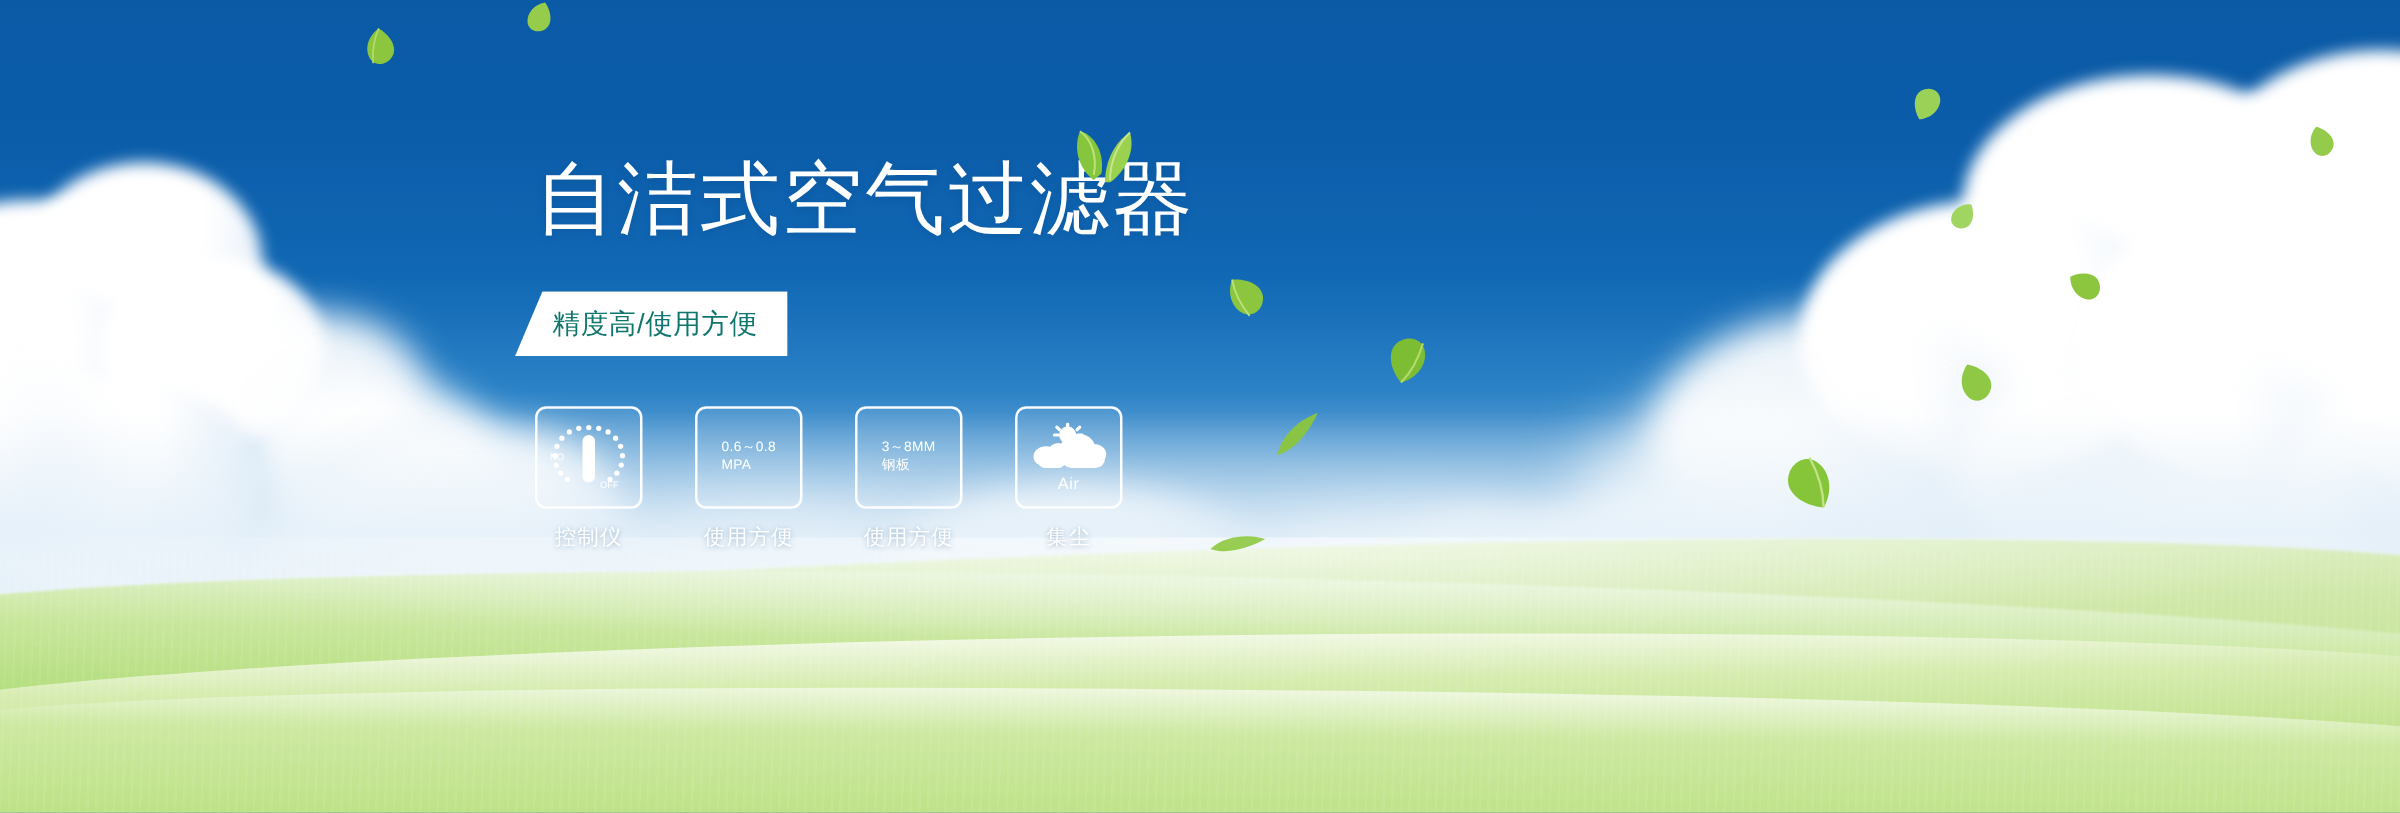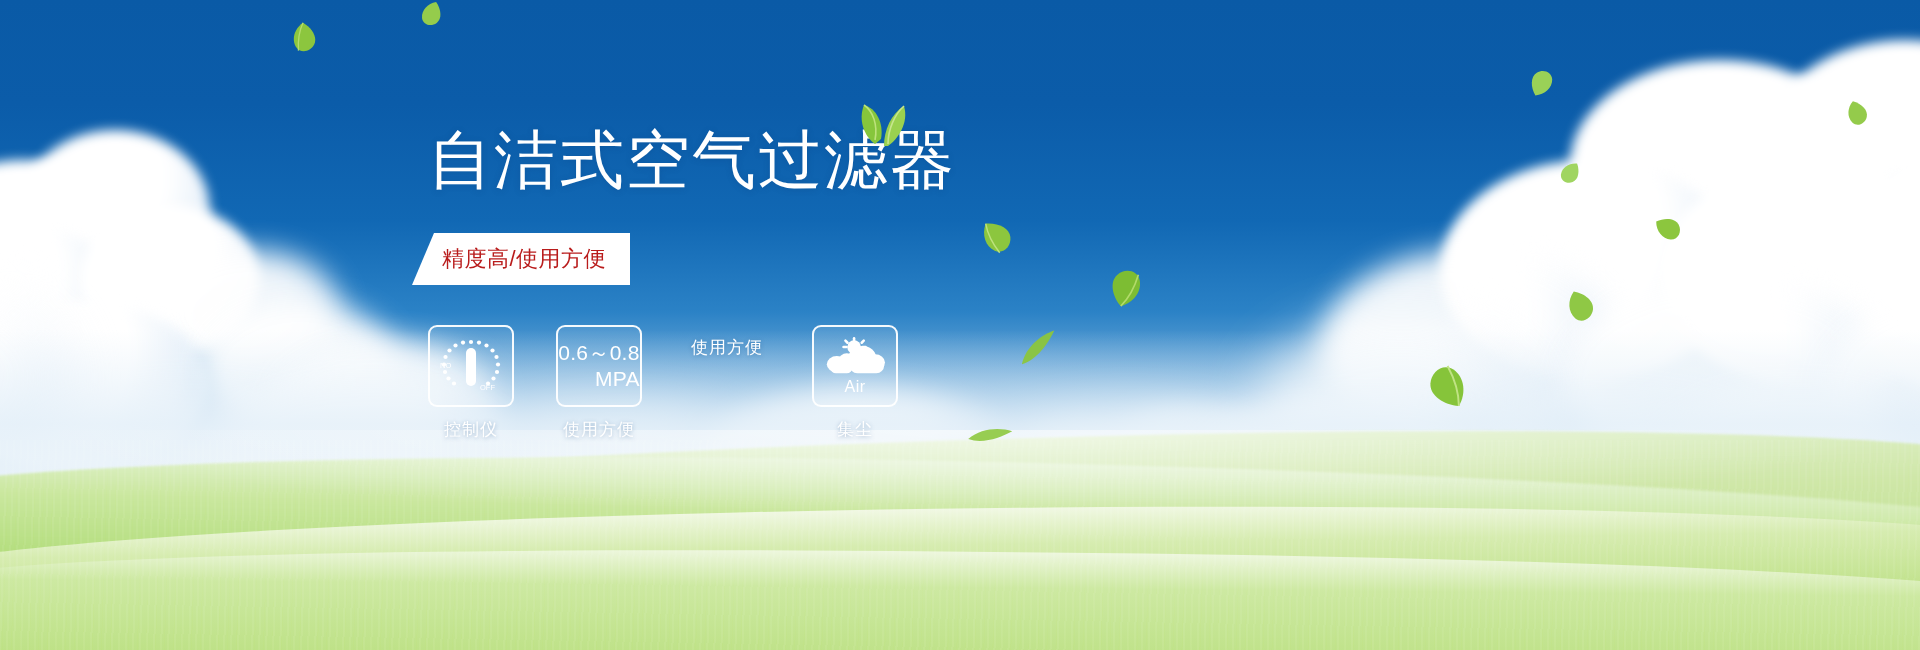--- a/index.html
+++ b/index.html
@@ -125,21 +125,21 @@
   }
   #tab-left {
     background:#0a3d86;
     color:#ffffff;
     padding:0 22px 0 18px;
     position:relative; z-index:2;
     min-width:172px;
   }
   #tab-right {
     background:#ffffff;
-    color:#b91c1c;
+    color:#0f766e;
     padding:0 24px 0 30px;
     margin-left:-16px;
     clip-path:polygon(22px 0, 100% 0, 100% 100%, 0 100%);
     position:relative; z-index:1;
     min-width:190px;
   }
 
   
   #features {
     position:absolute; left:428px; top:325px;
@@ -151,37 +151,37 @@
     border:2px solid rgba(255,255,255,.95);
     border-radius:9px;
     background:rgba(255,255,255,.10);
     display:flex; flex-direction:column;
     align-items:center; justify-content:center;
     color:#ffffff;
     position:relative;
     overflow:hidden;
   }
   .feat-text {
-    font-size:21px; line-height:1.25; text-align:right;
+    font-size:11px; line-height:1.25; text-align:left;
     color:#ffffff; letter-spacing:.3px; font-weight:400;
   }
   .feat-label {
     margin-top:11px;
     font-size:17px; color:#ffffff; letter-spacing:1px;
     white-space:nowrap; text-align:center;
     text-shadow:0 1px 4px rgba(10,60,120,.35);
   }
 
   
   .gauge { position:relative; width:70px; height:62px;text-align:right; }
   .gauge svg { display:block; }
 
   
   .aircloud { position:relative; width:72px; height:62px; display:flex; flex-direction:column; align-items:center; justify-content:center;}
-  .air-text { font-size:16px; color:#ffffff; margin-top:1px; letter-spacing:.5px; }
+  .air-text { font-size:13px; color:#ffffff; margin-top:1px; letter-spacing:.5px; }
 </style>
 </head>
 <body>
 
 <div id="banner">
 
   <div class="cloud" id="cloud-left">
     <div class="puff" style="left:40px;  top:10px;  width:230px; height:150px;"></div>
     <div class="puff" style="left:150px; top:-20px; width:190px; height:160px;"></div>
     <div class="puff" style="left:0px;   top:70px;  width:260px; height:180px;"></div>
@@ -329,20 +329,26 @@
           <span class="feat-text">
             <span>0.6～0.8</span><br>
             <span>MPA</span>
           </span>
         </div>
         <div class="feat-label">使用方便</div>
       </div>
 
 
       <div class="feature">
+        <div class="feat-box">
+          <span class="feat-text">
+            <span>3～8MM</span><br>
+            <span>钢板</span>
+          </span>
+        </div>
         <div class="feat-label">使用方便</div>
       </div>
 
       <div class="feature">
         <div class="feat-box">
           <span class="aircloud">
             <svg viewBox="0 0 72 44" width="66" height="40">
               <g fill="#ffffff">
                 <circle cx="35" cy="11" r="7.5"></circle>
                 <rect x="33.6" y="0" width="2.8" height="6" rx="1.4"></rect>

